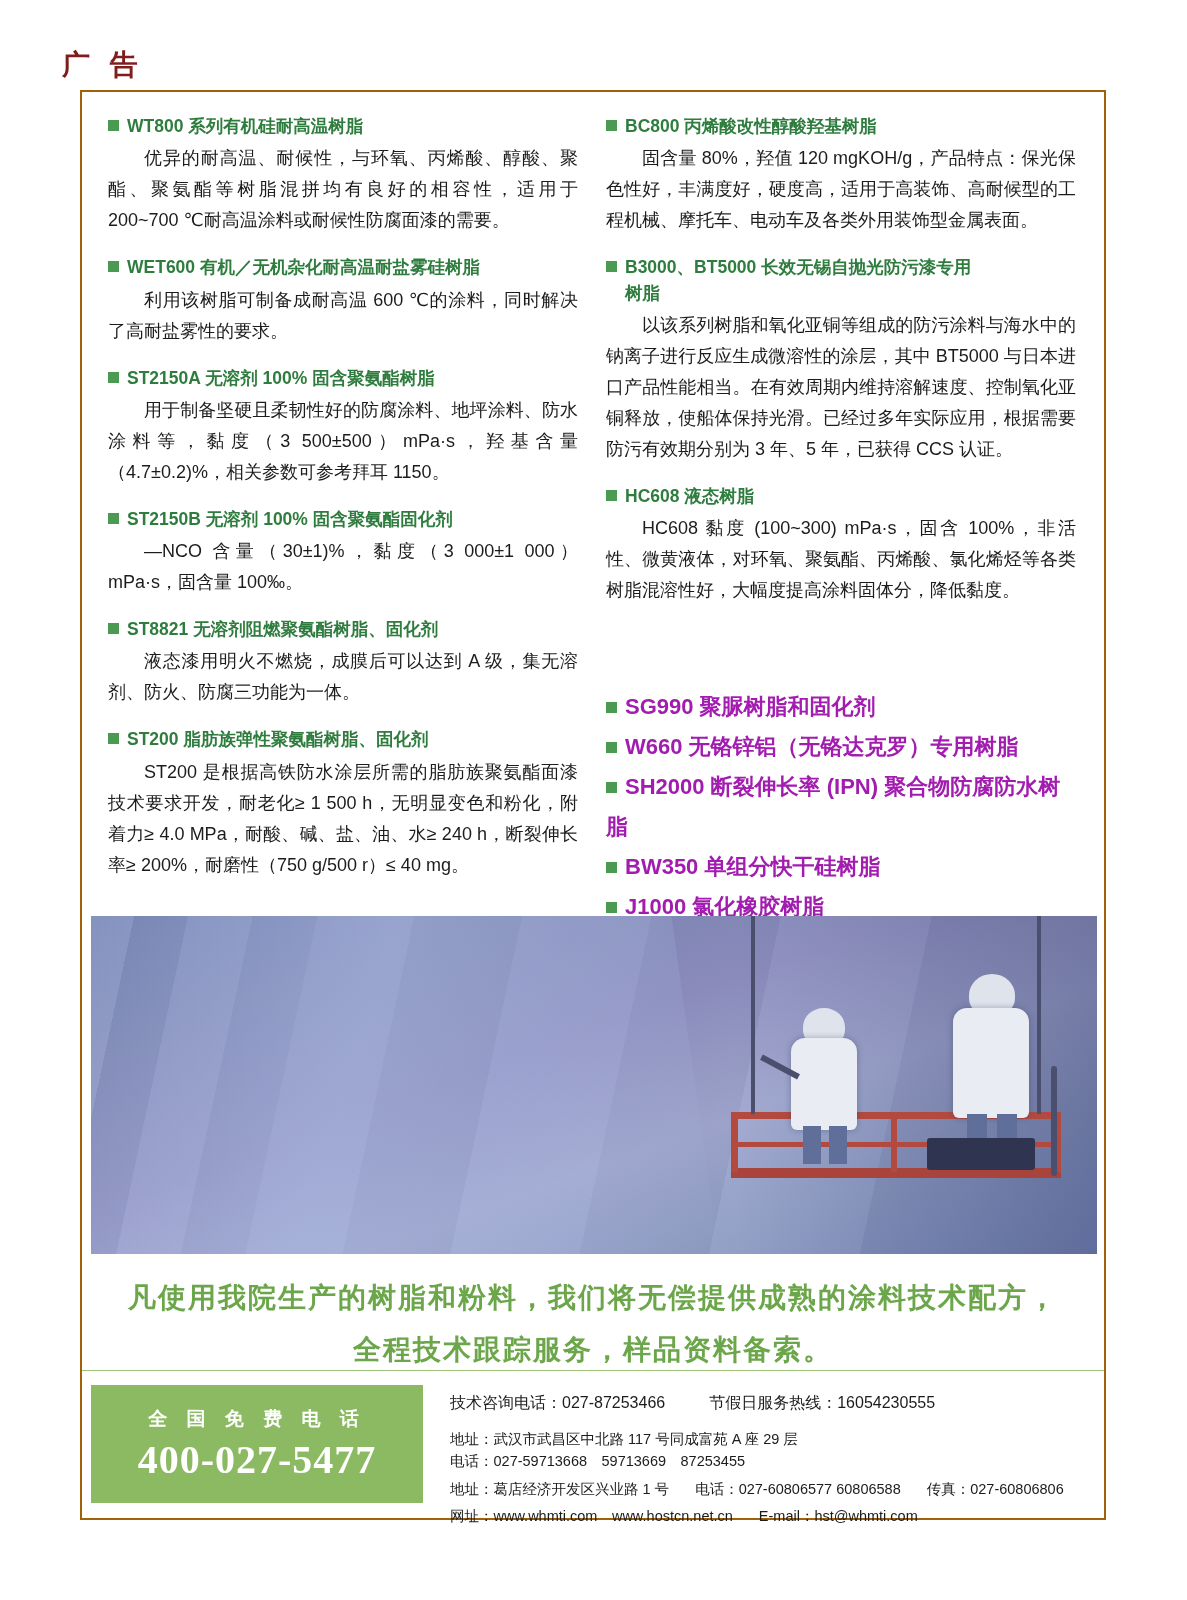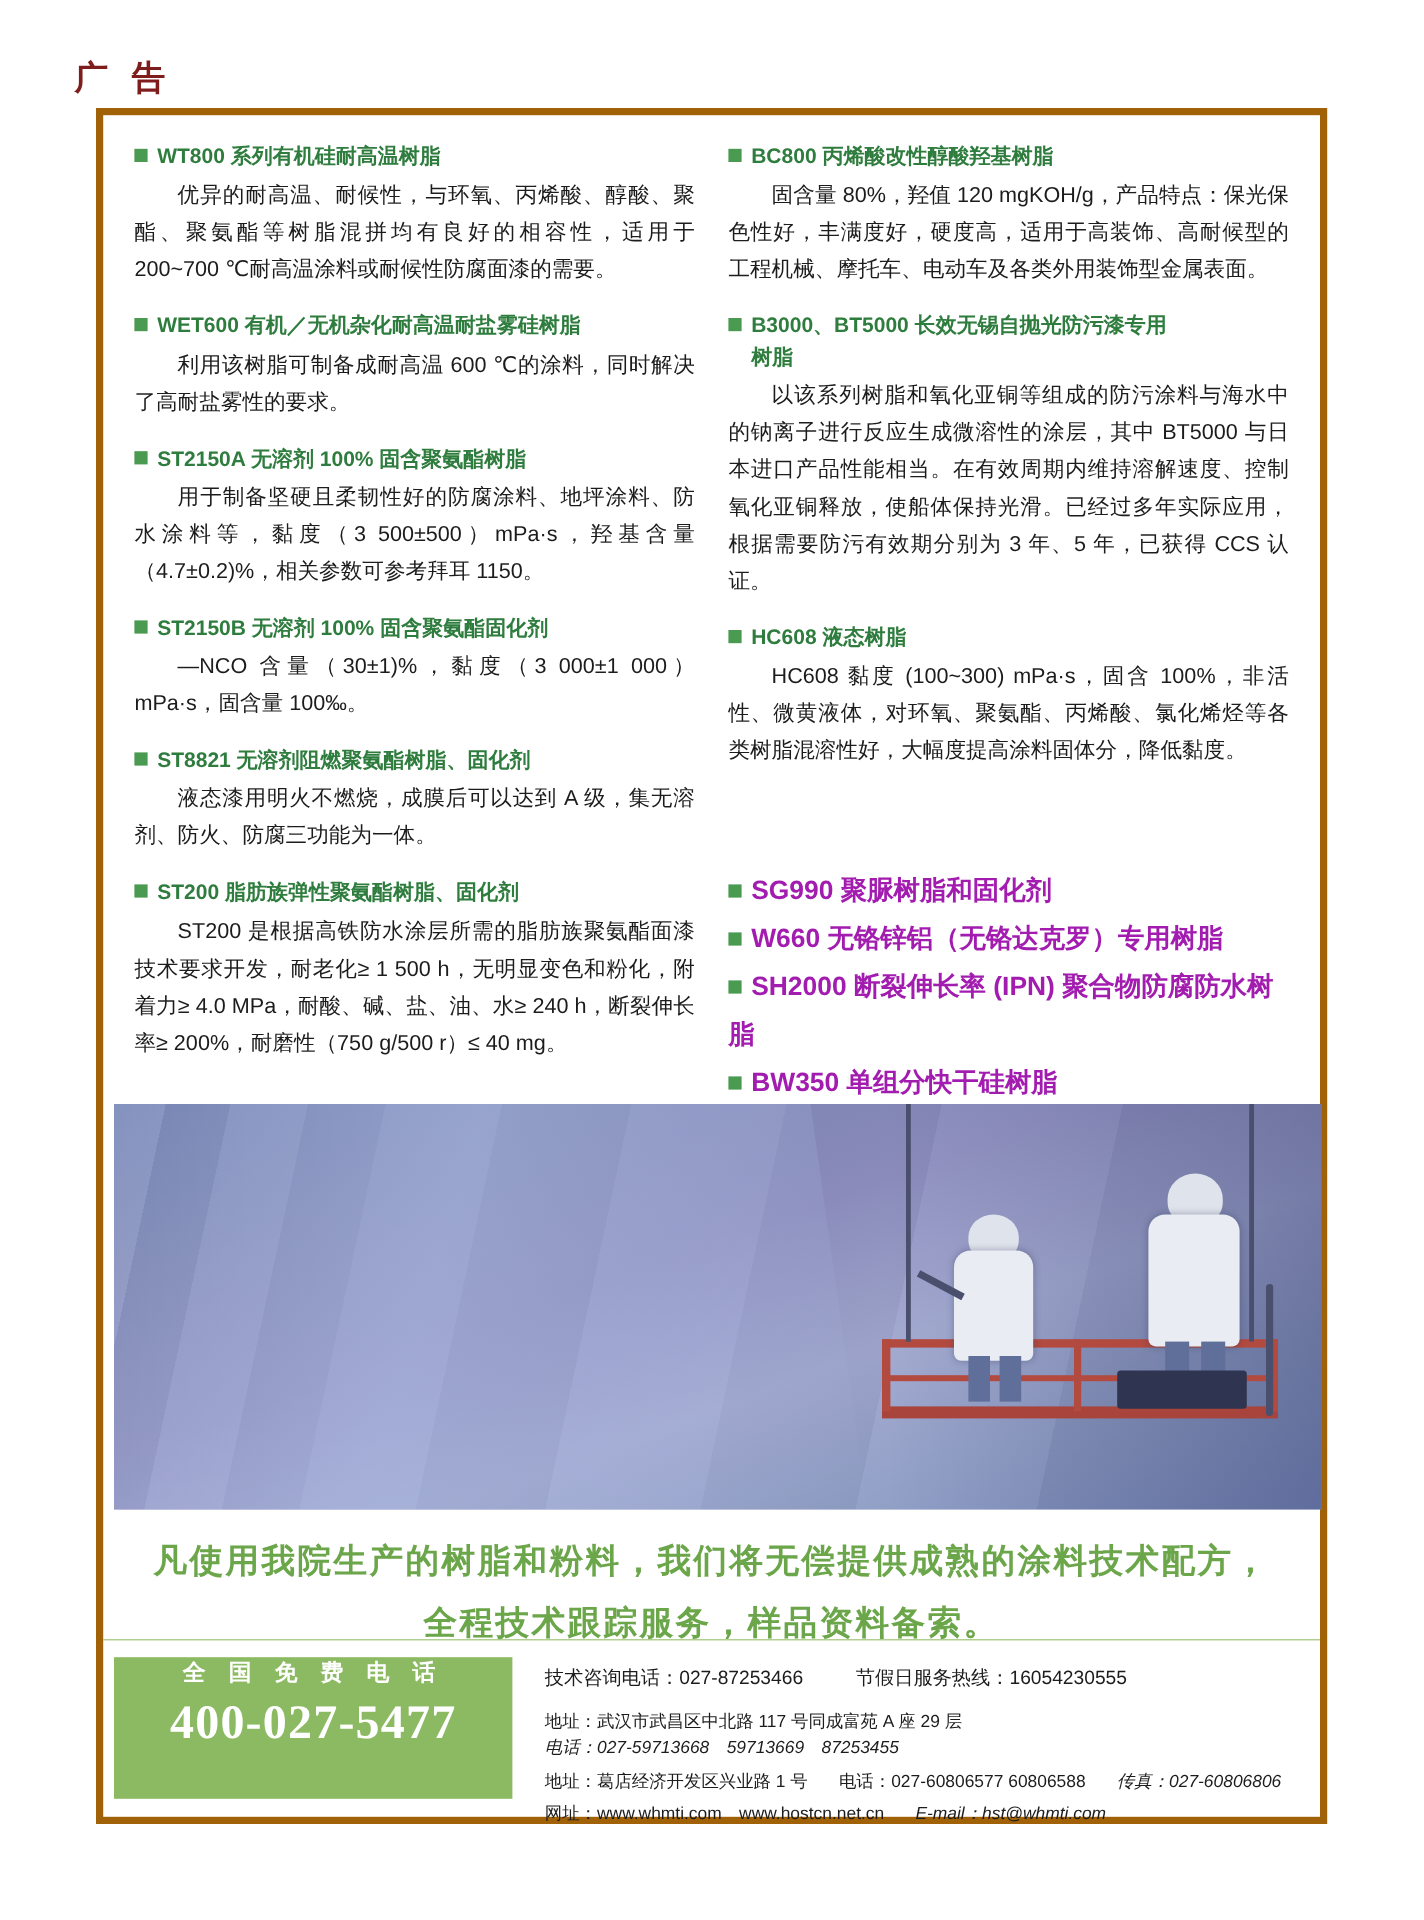--- a/index.html
+++ b/index.html
@@ -12,21 +12,21 @@
     overflow:hidden;
   }
   .ad-mark{
     position:absolute;left:62px;top:46px;
     font-size:28px;letter-spacing:6px;
     color:#7f1d1d;font-weight:700;
   }
   .page-frame{
     position:absolute;left:80px;top:90px;
     width:1026px;height:1430px;
-    border:6px solid #a16207;
+    border:2px solid #a16207;
     box-sizing:border-box;
     background:#fff;
   }
   .cols{
     position:absolute;left:0;top:0;width:100%;
     padding:22px 26px 0 26px;
     box-sizing:border-box;
     display:flex;gap:28px;
   }
   .col{width:470px;}
@@ -111,41 +111,41 @@
     position:absolute;left:0;bottom:0;width:100%;
     border-top:1px solid #9ec277;
     height:148px;
     box-sizing:border-box;
   }
   .phone-box{
     position:absolute;left:9px;top:14px;
     width:332px;height:118px;
     background:#8cba62;color:#fff;
     display:flex;flex-direction:column;
-    align-items:center;justify-content:flex-start;
+    align-items:center;justify-content:center;
   }
   .phone-box .label{
     font-size:19px;letter-spacing:7px;font-weight:700;
     margin-bottom:4px;
   }
   .phone-box .num{
     font-family:"Liberation Serif","DejaVu Serif",serif;
     font-size:40px;font-weight:700;letter-spacing:1px;
   }
   .fi{
     position:absolute;left:368px;top:20px;width:630px;
     font-size:14.5px;color:#1c1c1c;line-height:1.55;
   }
   .fi .top{
     font-size:16px;margin-bottom:12px;
     display:flex;gap:44px;
   }
   .fi .row{margin-bottom:5px;display:flex;gap:0;flex-wrap:wrap;}
   .fi .row span{margin-right:26px;}
-  .fi .row span:last-child{margin-right:0;font-style:italic;}
+  .fi .row span:last-child{margin-right:0;}
 </style>
 </head>
 <body>
 
 <div class="ad-mark">广 告</div>
 
 <div class="page-frame">
 
   <div class="cols">
 

